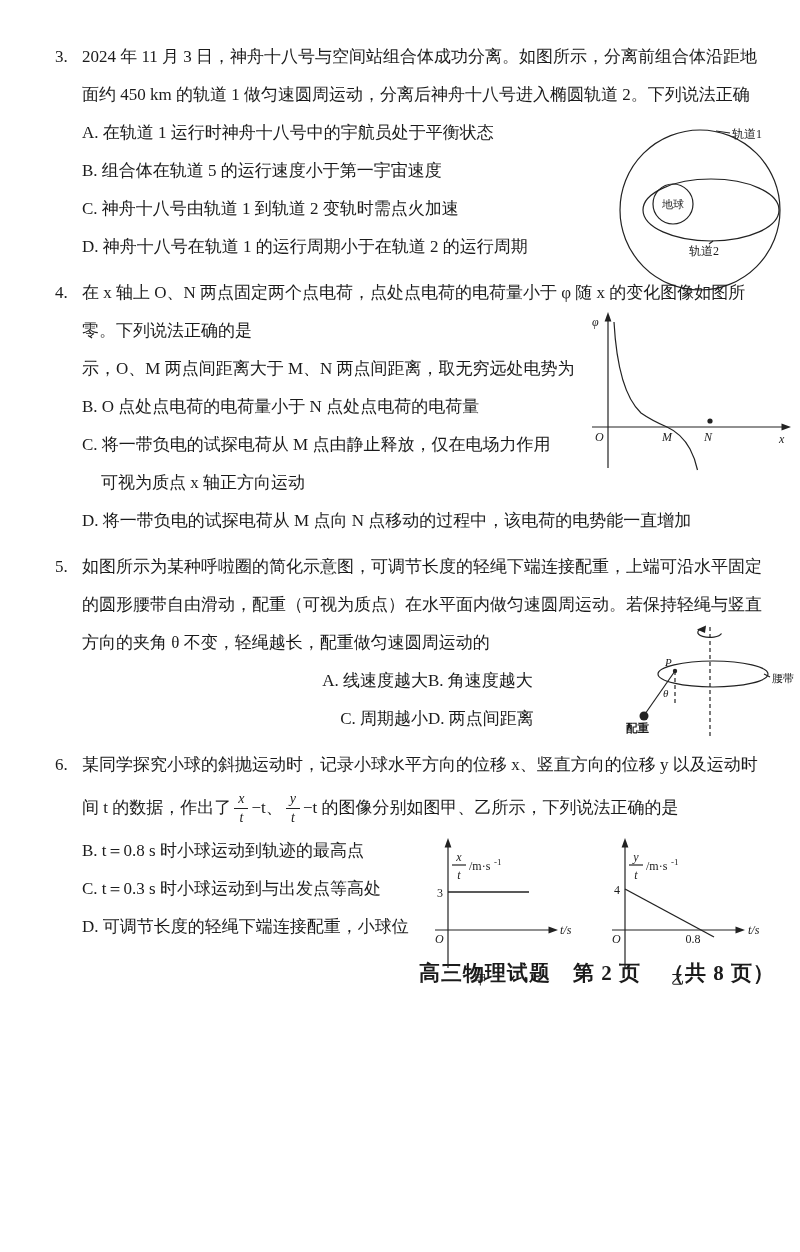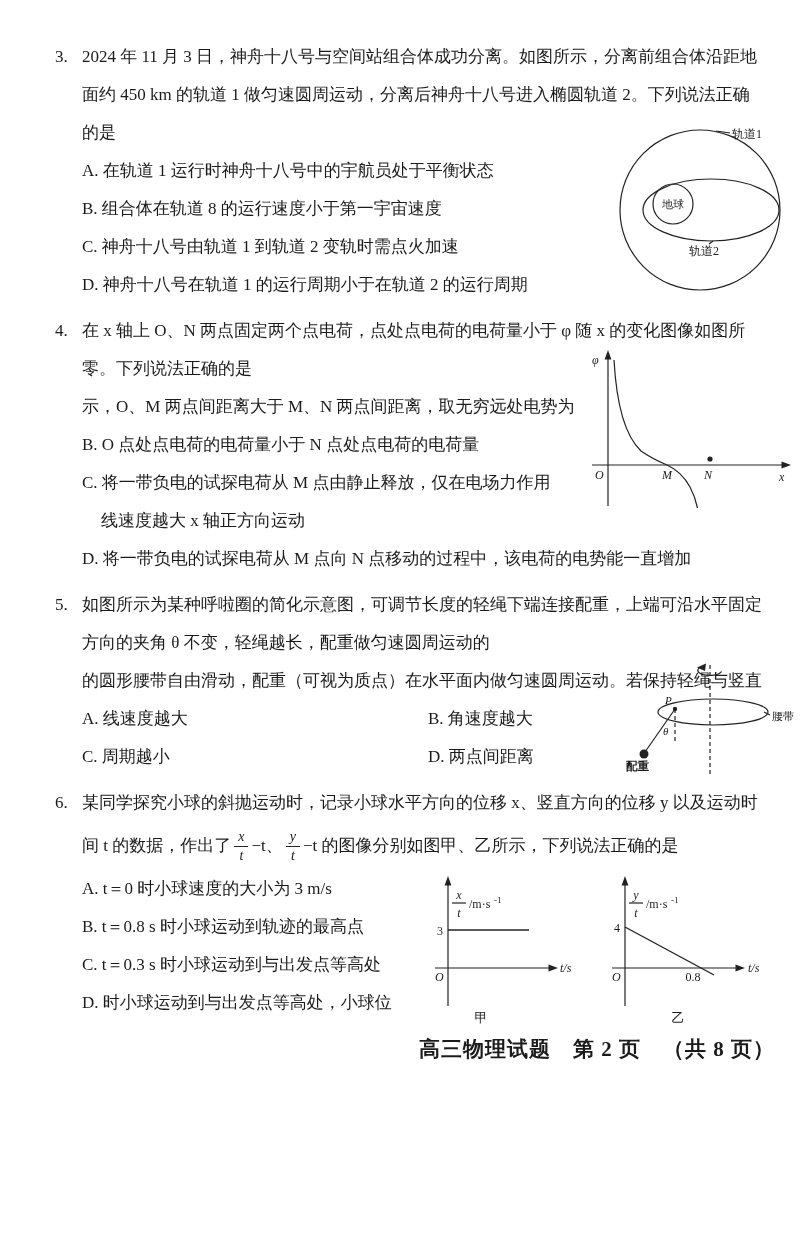--- a/index.html
+++ b/index.html
@@ -13,21 +13,21 @@
     font-size:17px;color:#1b1b1b;
     overflow:hidden;
   }
   .q{position:relative;margin-bottom:8px;}
   .line{line-height:38px;white-space:nowrap;}
   .cont{padding-left:27px;}
   .opt{padding-left:27px;}
   .cont2{padding-left:46px;}
   .qnum{display:inline-block;width:27px;}
   .q6l2{line-height:48px;}
-  .col1{display:inline-block;width:346px;}
+  .col1{display:inline-block;width:346px;text-align:right;}
   .frac{display:inline-block;vertical-align:-9px;text-align:center;line-height:1;font-style:italic;margin:0 3px;}
   .frac .fnum{display:block;padding:0 4px 2px;border-bottom:1.3px solid #222;font-size:14px;}
   .frac .fden{display:block;padding-top:2px;font-size:14px;}
   .footer{margin-top:10px;text-align:right;line-height:34px;font-size:21px;font-weight:600;letter-spacing:1px;}
   
   .fig{position:absolute;}
   .fig-q3{left:550px;top:74px;}
   .fig-q4{left:528px;top:36px;}
   .fig-q5{left:570px;top:76px;}
   .fig-jia{left:360px;top:90px;}
@@ -45,23 +45,22 @@
   .fig line.data{stroke-width:1.4;}
 </style>
 </head>
 <body>
 
 <div class="page">
 
   <div class="q">
     <div class="line"><span class="qnum">3.</span><span>2024 年 11 月 3 日，神舟十八号与空间站组合体成功分离。如图所示，分离前组合体沿距地</span></div>
     <div class="line cont">面约 450 km 的轨道 1 做匀速圆周运动，分离后神舟十八号进入椭圆轨道 2。下列说法正确</div>
-    <div class="line cont">的是</div>
     <div class="line opt">A. 在轨道 1 运行时神舟十八号中的宇航员处于平衡状态</div>
-    <div class="line opt">B. 组合体在轨道 8 的运行速度小于第一宇宙速度</div>
+    <div class="line opt">B. 组合体在轨道 5 的运行速度小于第一宇宙速度</div>
     <div class="line opt">C. 神舟十八号由轨道 1 到轨道 2 变轨时需点火加速</div>
     <div class="line opt">D. 神舟十八号在轨道 1 的运行周期小于在轨道 2 的运行周期</div>
 
     <svg class="fig fig-q3" width="195" height="185" viewBox="0 0 195 185">
       <circle cx="95" cy="98" r="80"></circle>
       <ellipse cx="106" cy="98" rx="68" ry="31"></ellipse>
       <circle cx="68" cy="92" r="20"></circle>
       <text class="t11" text-anchor="middle" x="68" y="96">地球</text>
       <line x1="125" y1="21" x2="111" y2="19"></line>
       <text x="127" y="26">轨道1</text>
@@ -69,42 +68,42 @@
       <text x="84" y="143">轨道2</text>
     </svg>
   </div>
 
   <div class="q">
     <div class="line"><span class="qnum">4.</span><span>在 x 轴上 O、N 两点固定两个点电荷，点处点电荷的电荷量小于 φ 随 x 的变化图像如图所</span></div>
     <div class="line cont">零。下列说法正确的是</div>
     <div class="line cont">示，O、M 两点间距离大于 M、N 两点间距离，取无穷远处电势为</div>
     <div class="line opt">B. O 点处点电荷的电荷量小于 N 点处点电荷的电荷量</div>
     <div class="line opt">C. 将一带负电的试探电荷从 M 点由静止释放，仅在电场力作用</div>
-    <div class="line cont2">线速度越大 x 轴正方向运动</div>
+    <div class="line cont2">可视为质点 x 轴正方向运动</div>
     <div class="line opt">D. 将一带负电的试探电荷从 M 点向 N 点移动的过程中，该电荷的电势能一直增加</div>
 
     <svg class="fig fig-q4" width="212" height="165" viewBox="0 0 212 165">
       <line x1="25" y1="8" x2="25" y2="158"></line>
       <polygon points="25,2 21.6,11.5 28.4,11.5"></polygon>
       <line x1="9" y1="117" x2="201" y2="117"></line>
       <polygon points="208,117 198.5,113.6 198.5,120.4"></polygon>
       <text class="it" x="9" y="16">φ</text>
       <text class="it" x="196" y="133">x</text>
       <text class="it" x="12" y="131">O</text>
       <text class="it" x="79" y="131">M</text>
       <text class="it" x="121" y="131">N</text>
       <circle class="dot" cx="127" cy="111" r="2.6"></circle>
       <path d="M 31 12 C 33 48 40 86 58 103 C 68 110 77 114 84 117 C 94 121.5 101 128 107 139 C 110.5 145.5 113 153 114.5 160"></path>
     </svg>
   </div>
 
   <div class="q">
     <div class="line"><span class="qnum">5.</span><span>如图所示为某种呼啦圈的简化示意图，可调节长度的轻绳下端连接配重，上端可沿水平固定</span></div>
+    <div class="line cont">的圆形腰带自由滑动，配重（可视为质点）在水平面内做匀速圆周运动。若保持轻绳与竖直</div>
     <div class="line cont">方向的夹角 θ 不变，轻绳越长，配重做匀速圆周运动的</div>
-    <div class="line cont">的圆形腰带自由滑动，配重（可视为质点）在水平面内做匀速圆周运动。若保持轻绳与竖直</div>
     <div class="line opt"><span class="col1">A. 线速度越大</span><span>B. 角速度越大</span></div>
     <div class="line opt"><span class="col1">C. 周期越小</span><span>D. 两点间距离</span></div>
 
     <svg class="fig fig-q5" width="178" height="122" viewBox="0 0 178 122">
       <line class="dash" x1="85" y1="3" x2="85" y2="112"></line>
       <path d="M 96.5 9.5 A 12 5 0 1 1 79 4"></path>
       <polygon points="72,5.5 81,1.5 80,9"></polygon>
       <ellipse cx="88" cy="50" rx="55" ry="13"></ellipse>
       <line x1="145" y1="53" x2="139" y2="50"></line>
       <text class="t11" x="147" y="58">腰带</text>
@@ -116,24 +115,23 @@
       <circle class="dot" cx="19" cy="92" r="4.5"></circle>
       <text class="bld" x="1" y="108">配重</text>
     </svg>
   </div>
 
   <div class="q">
     <div class="line"><span class="qnum">6.</span><span>某同学探究小球的斜抛运动时，记录小球水平方向的位移 x、竖直方向的位移 y 以及运动时</span></div>
     <div class="line cont q6l2">
       <span>间 t 的数据，作出了</span><span class="frac"><span class="fnum">x</span><span class="fden">t</span></span><span>−t、</span><span class="frac"><span class="fnum">y</span><span class="fden">t</span></span><span>−t 的图像分别如图甲、乙所示，下列说法正确的是</span>
     </div>
-    <div class="line opt">A. t＝0 时小球速度的大小为 3 m/s</div>
     <div class="line opt">B. t＝0.8 s 时小球运动到轨迹的最高点</div>
     <div class="line opt">C. t＝0.3 s 时小球运动到与出发点等高处</div>
-    <div class="line opt">D. 时小球运动到与出发点等高处，小球位</div>
+    <div class="line opt">D. 可调节长度的轻绳下端连接配重，小球位</div>
 
     <svg class="fig fig-jia" width="162" height="152" viewBox="0 0 162 152">
       <line x1="33" y1="8" x2="33" y2="132"></line>
       <polygon points="33,2 29.6,11.5 36.4,11.5"></polygon>
       <line x1="20" y1="94" x2="136" y2="94"></line>
       <polygon points="143,94 133.5,90.6 133.5,97.4"></polygon>
       <text class="it" text-anchor="middle" x="44" y="25">x</text>
       <line x1="37" y1="29" x2="51" y2="29"></line>
       <text class="it" text-anchor="middle" x="44" y="43">t</text>
       <text x="54" y="34">/m·s</text>

